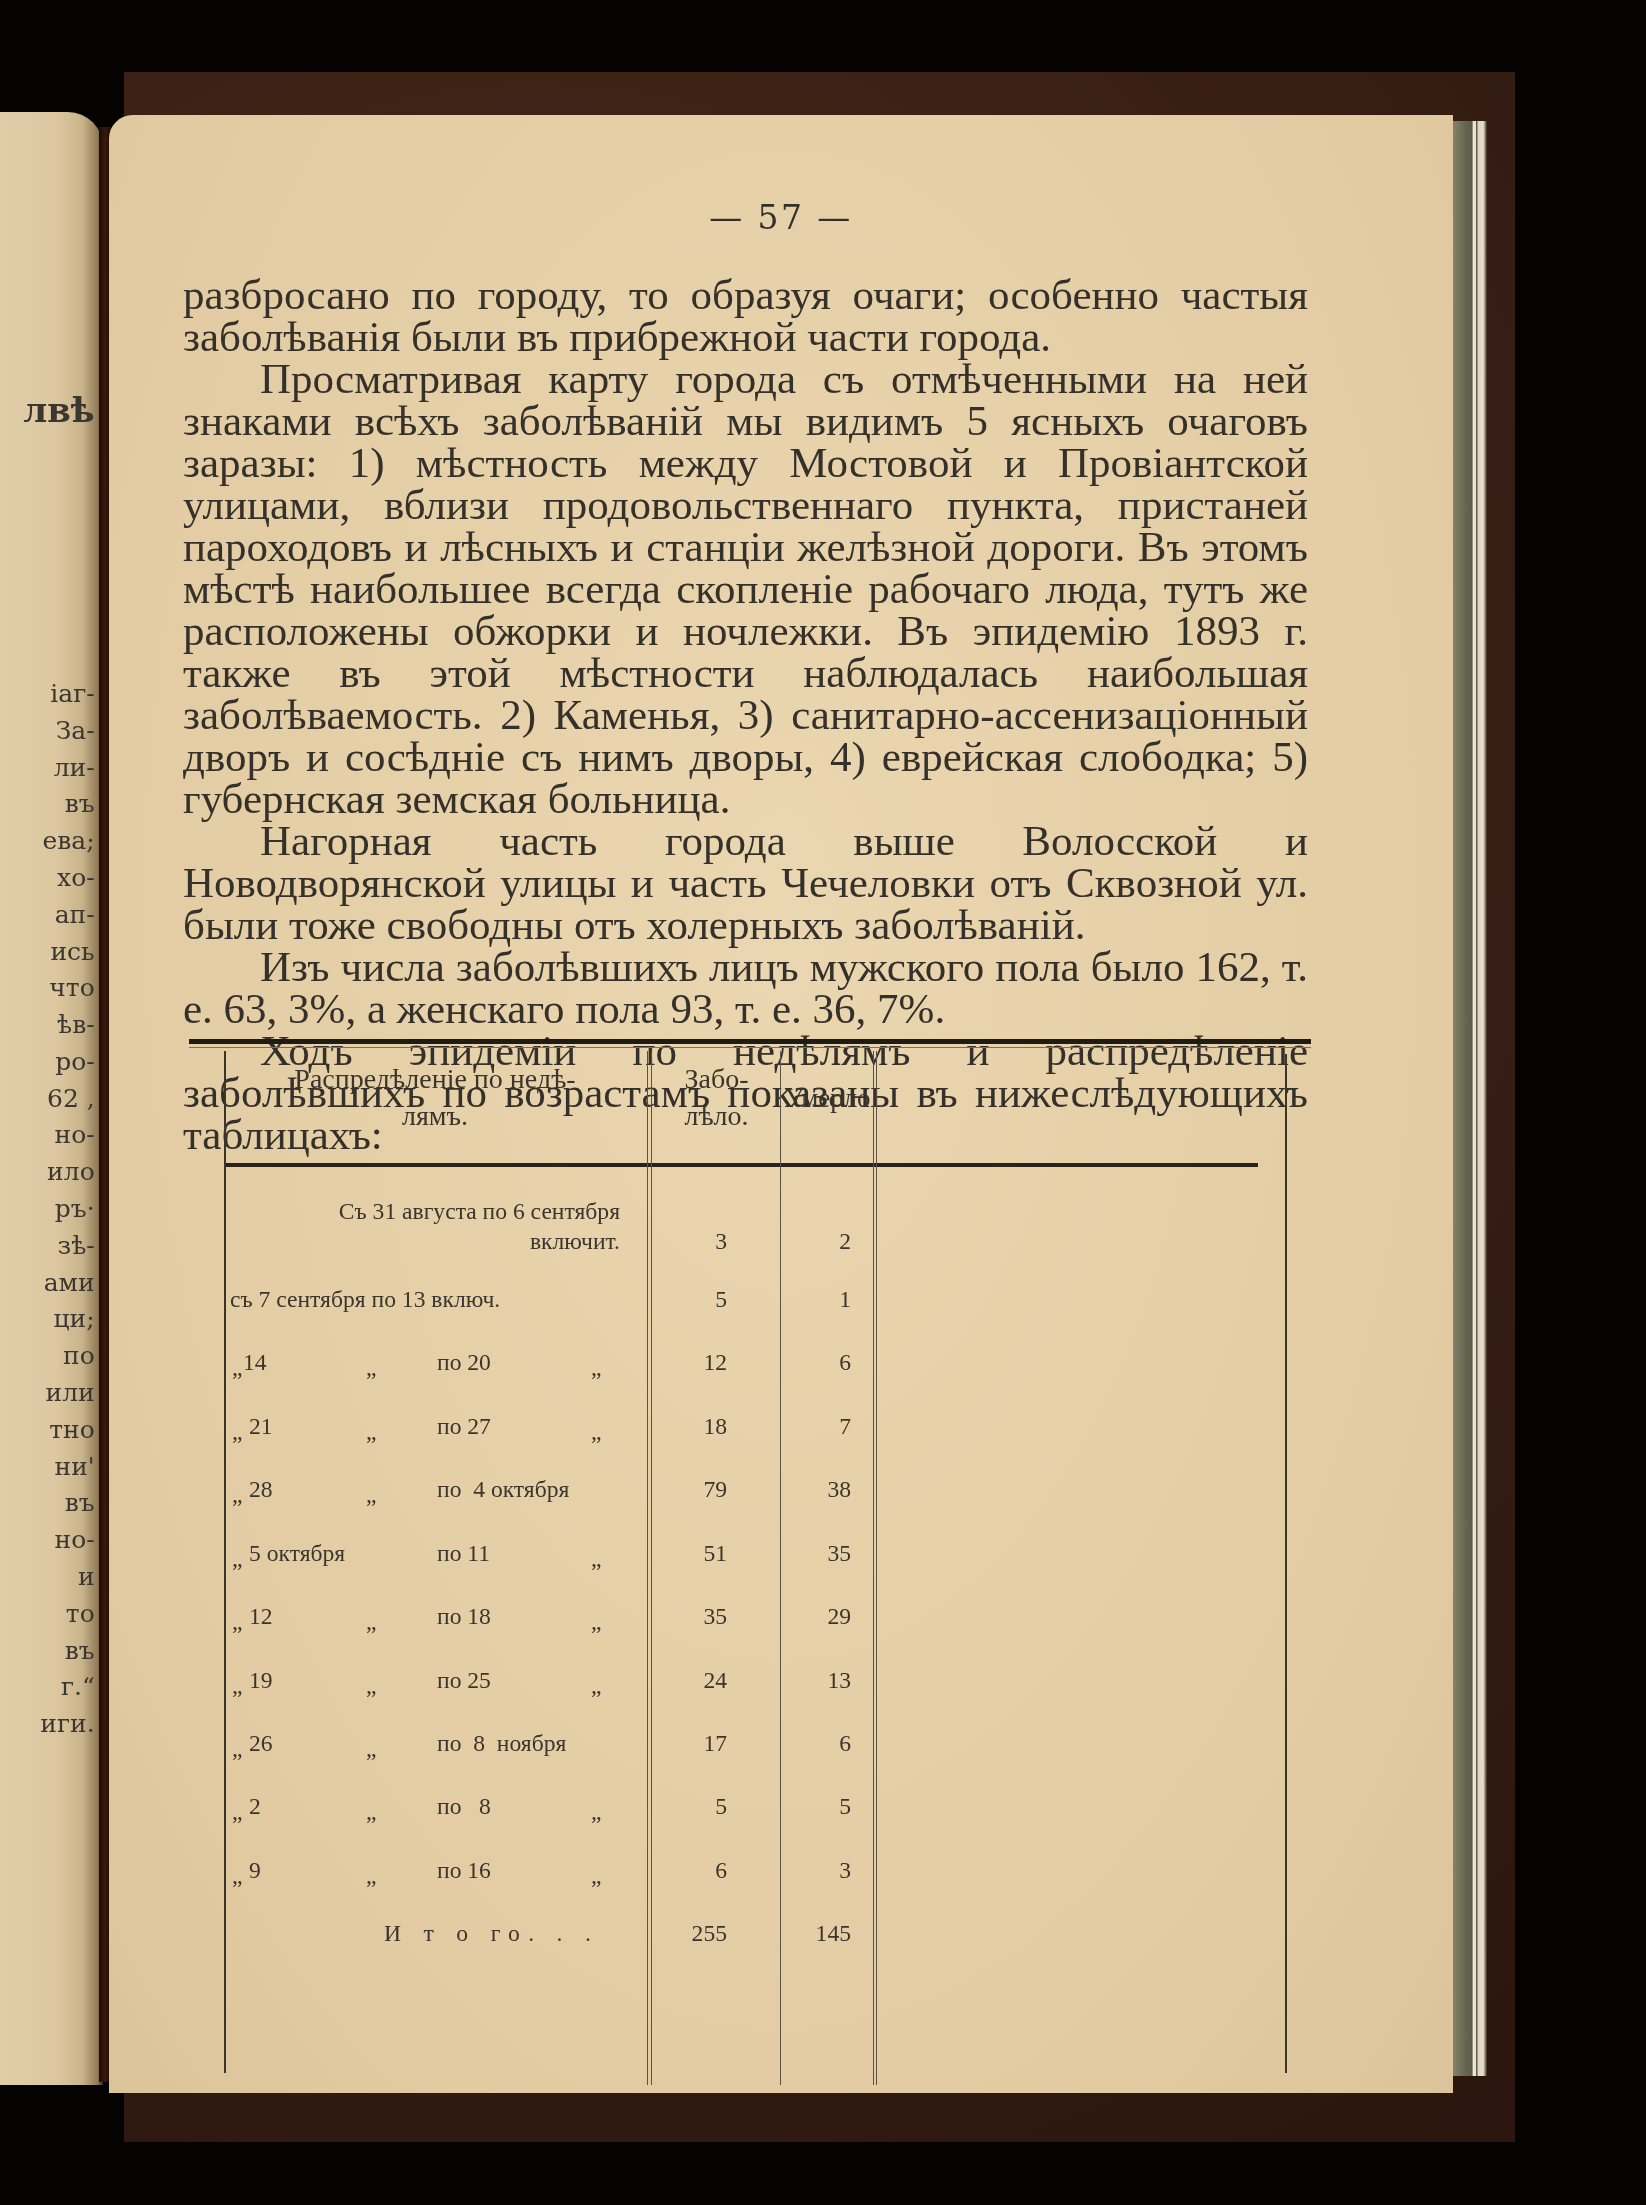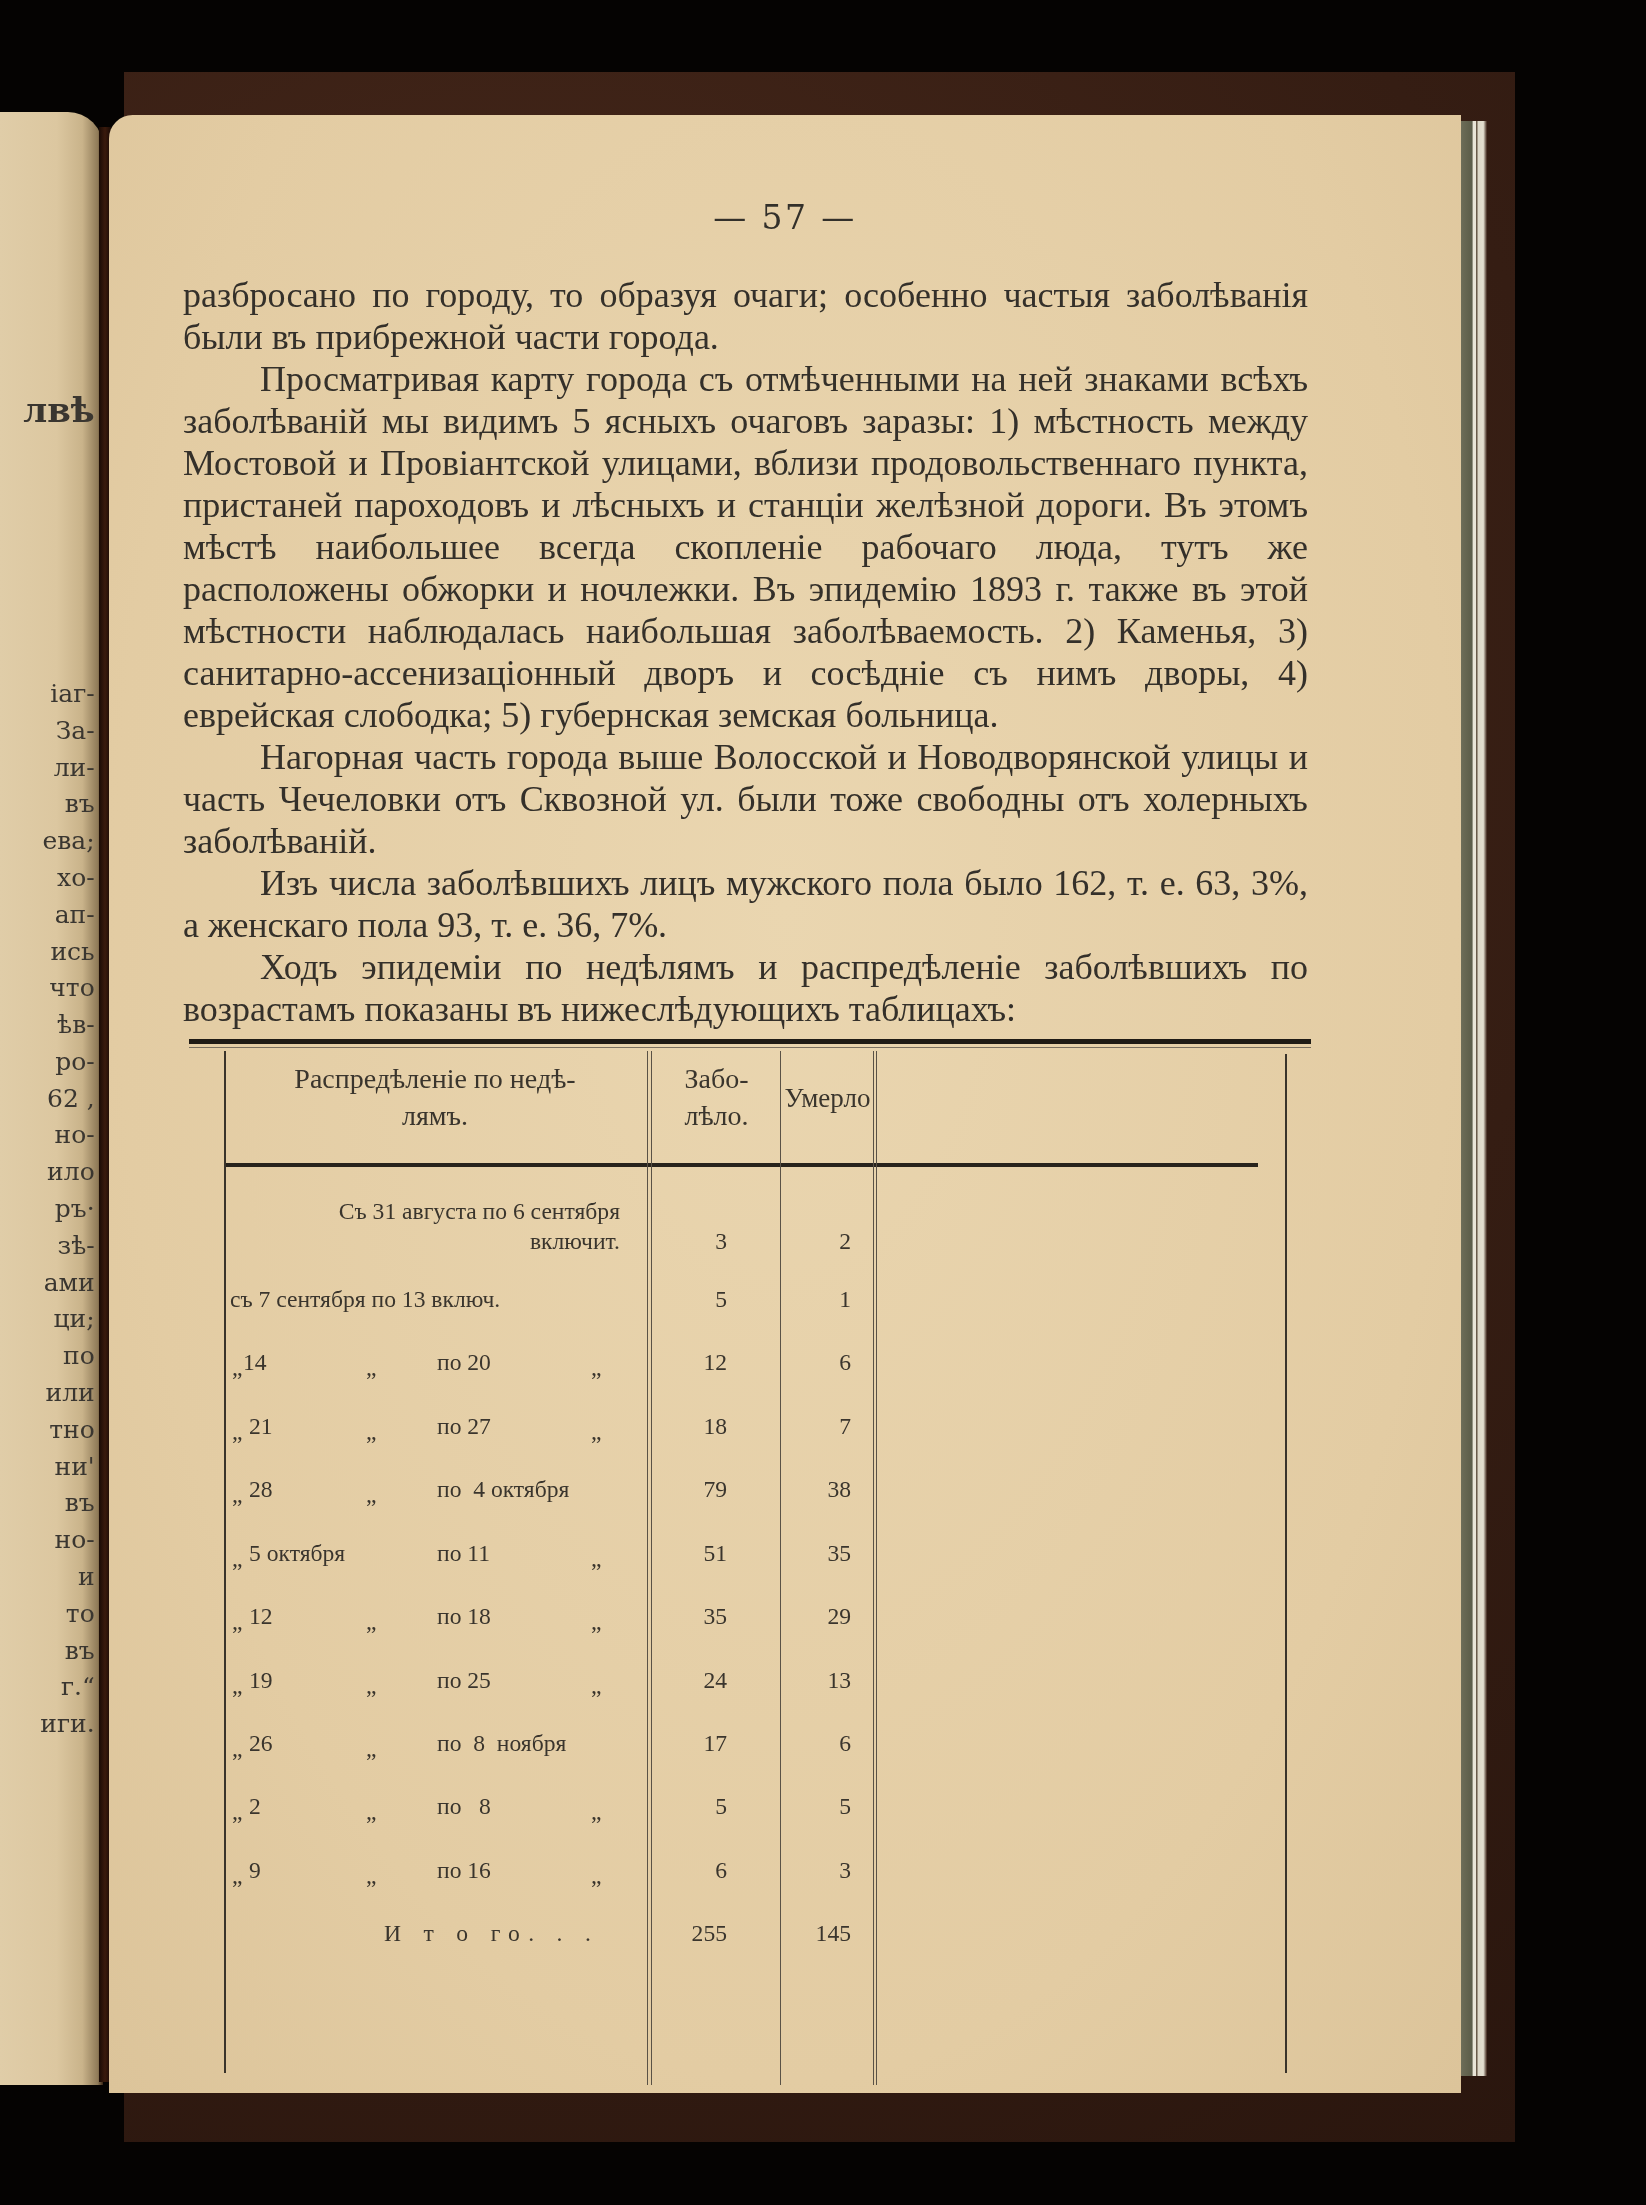--- a/index.html
+++ b/index.html
@@ -38,30 +38,29 @@
     position:absolute; left:1450px; top:121px; width:37px; height:1955px;
     background:linear-gradient(to right,#8d8a74 0%,#6a6a55 35%,#5b5c48 60%,#e8e4d6 62%,#e9e5d7 70%,#4b3a28 72%,#dcd7c7 76%,#e3dfd0 90%,#3b2116 100%);
   }
   
   .page {
     position:absolute; left:109px; top:115px; width:1344px; height:1978px;
     background:#e7d2ab;
     background-image:radial-gradient(ellipse at 50% 40%, #ead6b0 0%, #e3cca3 70%, #dcc49a 100%);
     border-radius:23.6px 0 0 0;
     color:#2e2a24;
-    padding-left:8px;
   }
   .folio {
     position:absolute; left:0; width:100%; top:83px; text-align:center;
     font-size:33px; color:#33302a; letter-spacing:2.4px;
   }
   .text {
     position:absolute; left:74px; width:1125px; top:159px;
     font-family:"Liberation Serif","DejaVu Serif",serif;
-    font-size:36px; line-height:42px; text-align:justify; color:#34302a;
+    font-size:43px; line-height:42px; text-align:justify; color:#34302a;
   }
   .text p { margin:0; text-indent:0; }
   .text p.ind { text-indent:77px; }
   .text p + p { margin-top:0; }
 
   
   .tbl {
     position:absolute; left:80px; top:924px; width:1122px; height:1051px;
   }
   .rule-top {

